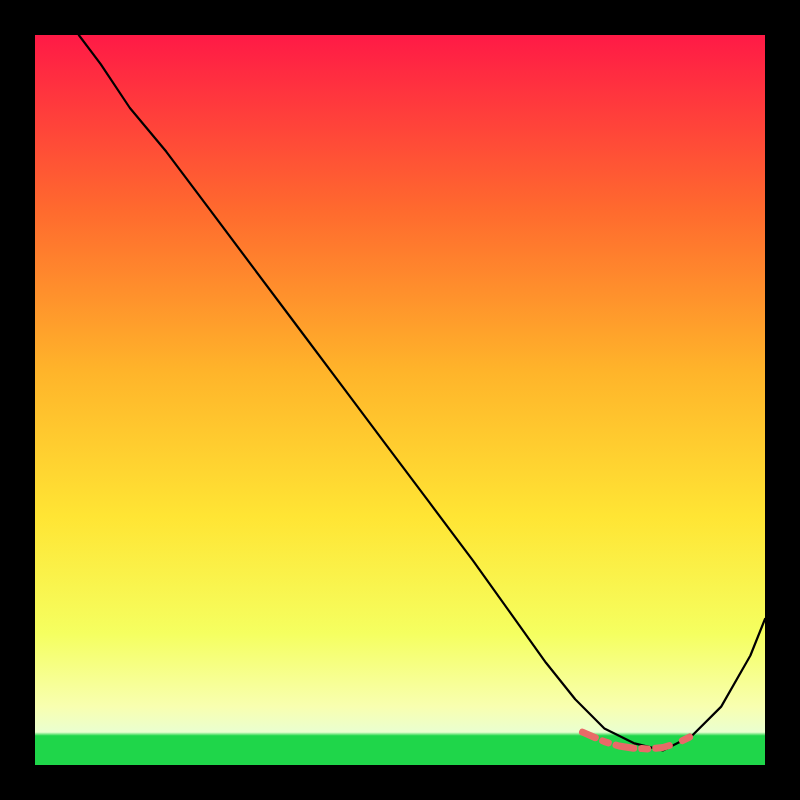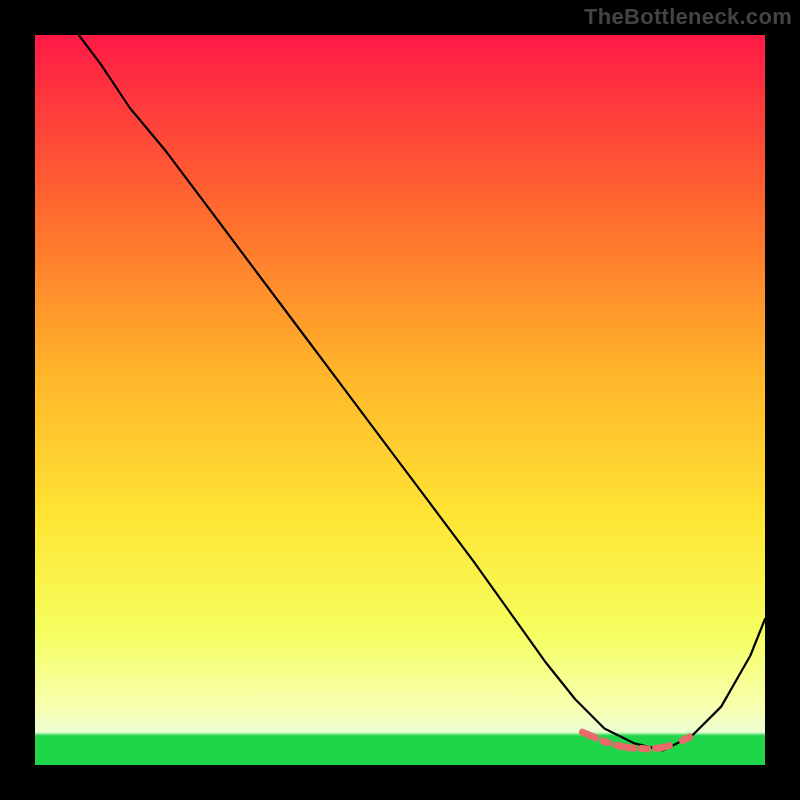--- a/index.html
+++ b/index.html
@@ -7,21 +7,20 @@
   .container { position: relative; width: 800px; height: 800px; background: #000; }
   .watermark { position: absolute; top: 4px; right: 8px; color: #444; font-size: 22px; font-weight: 600; letter-spacing: 0.3px; }
   .plot-area { position: absolute; left: 35px; top: 35px; width: 730px; height: 730px; }
   .gradient-bg { position: absolute; inset: 0; }
   svg.overlay { position: absolute; inset: 0; width: 100%; height: 100%; }
 </style>
 </head>
 <body>
 
 <div class="container">
-  <div class="watermark">TheBottleneck.com</div>
   <div class="plot-area">
     <svg class="gradient-bg" viewBox="0 0 730 730" preserveAspectRatio="none">
       <defs>
         <linearGradient id="bg-grad" x1="0" y1="0" x2="0" y2="1">
           <stop id="g0" offset="0%" stop-color="#ff1a46"></stop>
           <stop id="g1" offset="24%" stop-color="#ff6a2e"></stop>
           <stop id="g2" offset="46%" stop-color="#ffb42a"></stop>
           <stop id="g3" offset="66%" stop-color="#ffe534"></stop>
           <stop id="g4" offset="82%" stop-color="#f5ff60"></stop>
           <stop id="g5" offset="92%" stop-color="#f8ffb0"></stop>

